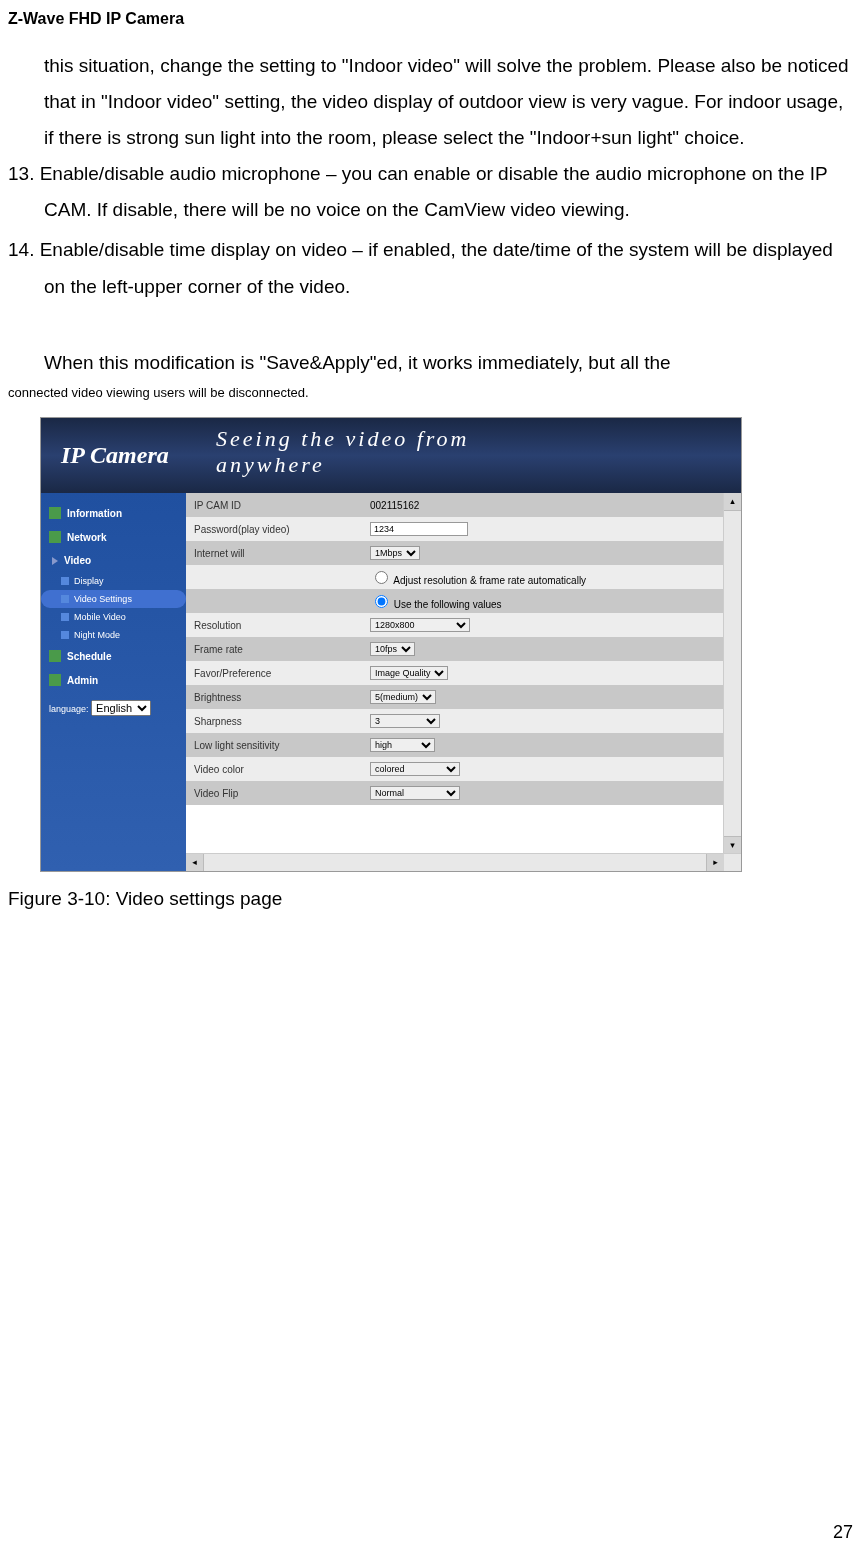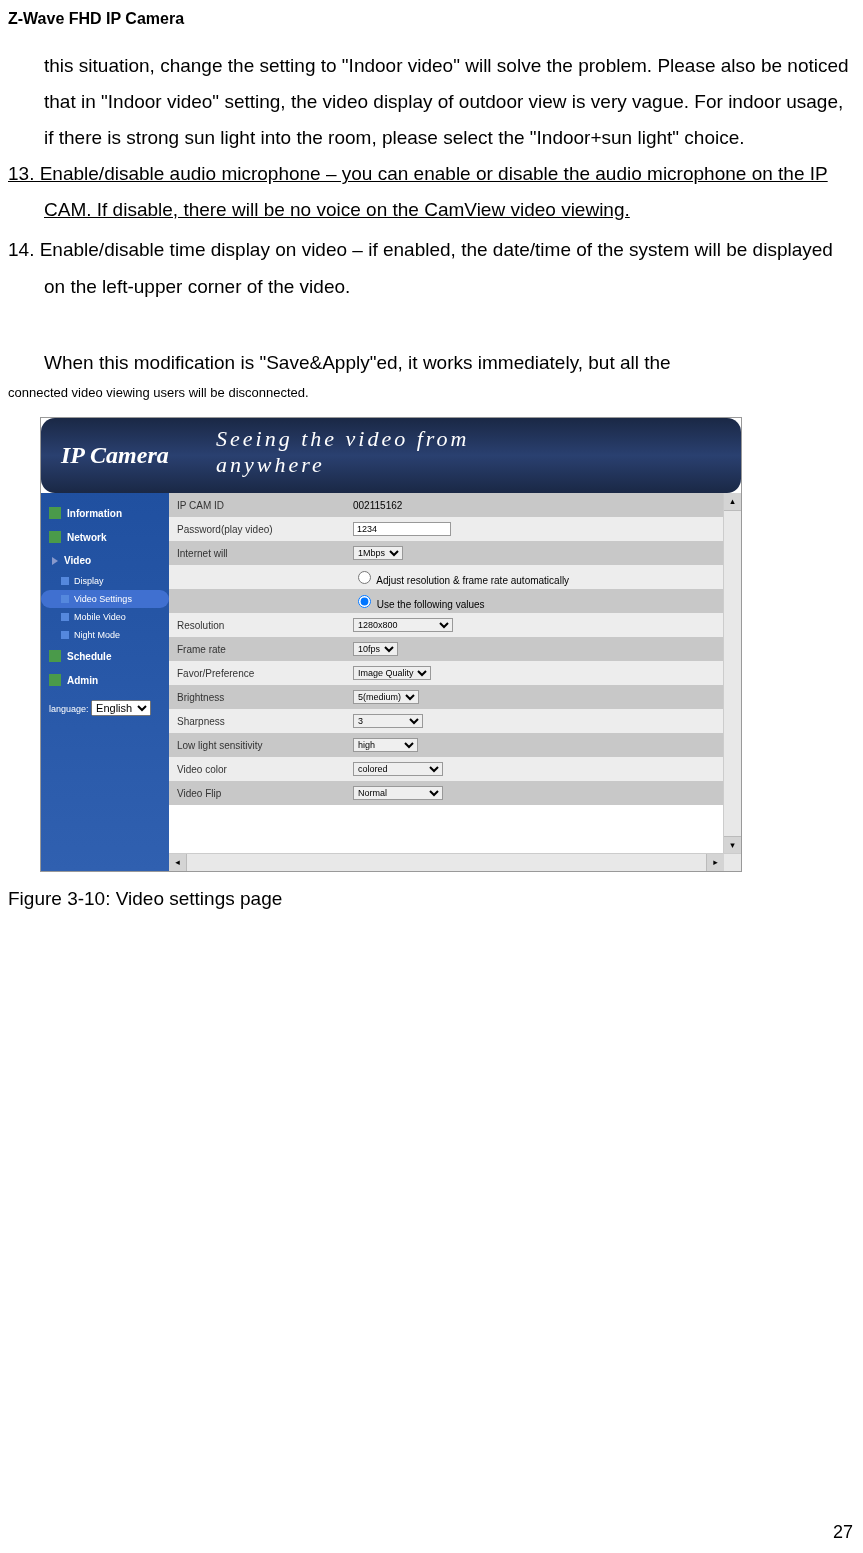--- a/index.html
+++ b/index.html
@@ -44,21 +44,20 @@
       background: white;
       width: 700px;
     }
     .screenshot-banner {
       background: linear-gradient(to bottom, #1a2845 0%, #2a4070 50%, #1a2845 100%);
       height: 75px;
       position: relative;
       color: white;
       display: flex;
       align-items: center;
-      border-radius: 14px;
     }
     .banner-logo {
       font-family: 'Times New Roman', serif;
       font-style: italic;
       font-size: 24px;
       font-weight: bold;
       color: white;
       padding-left: 20px;
     }
     .banner-text {
@@ -70,21 +69,21 @@
       left: 50%;
       transform: translateX(-50%);
       top: 8px;
       letter-spacing: 3px;
     }
     .screenshot-body {
       display: flex;
     }
     .sidebar {
       background: linear-gradient(to bottom, #2050a0 0%, #3060b0 100%);
-      width: 128px;
+      width: 145px;
       min-height: 370px;
       color: white;
       font-size: 10px;
       padding-top: 8px;
     }
     .nav-item {
       display: flex;
       align-items: center;
       padding: 6px 4px 6px 8px;
       font-weight: bold;
@@ -245,21 +244,21 @@
     }
   </style>
 </head>
 <body>
 
 <div class="page-wrapper">
   <div class="page-header">Z-Wave FHD IP Camera</div>
 
   <div class="content">
     <div class="continuation">this situation, change the setting to "Indoor video" will solve the problem. Please also be noticed that in "Indoor video" setting, the video display of outdoor view is very vague. For indoor usage, if there is strong sun light into the room, please select the "Indoor+sun light" choice.</div>
-    <div class="list-item" style="text-indent:-36px;padding-left:36px;text-decoration:underline;">13. Enable/disable audio microphone – you can enable or disable the audio microphone on the IP CAM. If disable, there will be no voice on the CamView video viewing.</div>
+    <div class="list-item" style="text-indent:-36px;padding-left:36px;">13. Enable/disable audio microphone – you can enable or disable the audio microphone on the IP CAM. If disable, there will be no voice on the CamView video viewing.</div>
     <div class="list-item" style="text-indent:-36px;padding-left:36px;">14. Enable/disable time display on video – if enabled, the date/time of the system will be displayed on the left-upper corner of the video.</div>
     <div class="paragraph-indent" style="padding-left:36px;">When this modification is "Save&amp;Apply"ed, it works immediately, but all the</div>
     <div class="paragraph-no-indent">connected video viewing users will be disconnected.</div>
   </div>
 
   <div class="figure-container">
     <div class="screenshot">
       <div class="screenshot-banner">
         <span class="banner-logo">IP Camera</span>
         <span class="banner-text">Seeing the video from anywhere</span>

